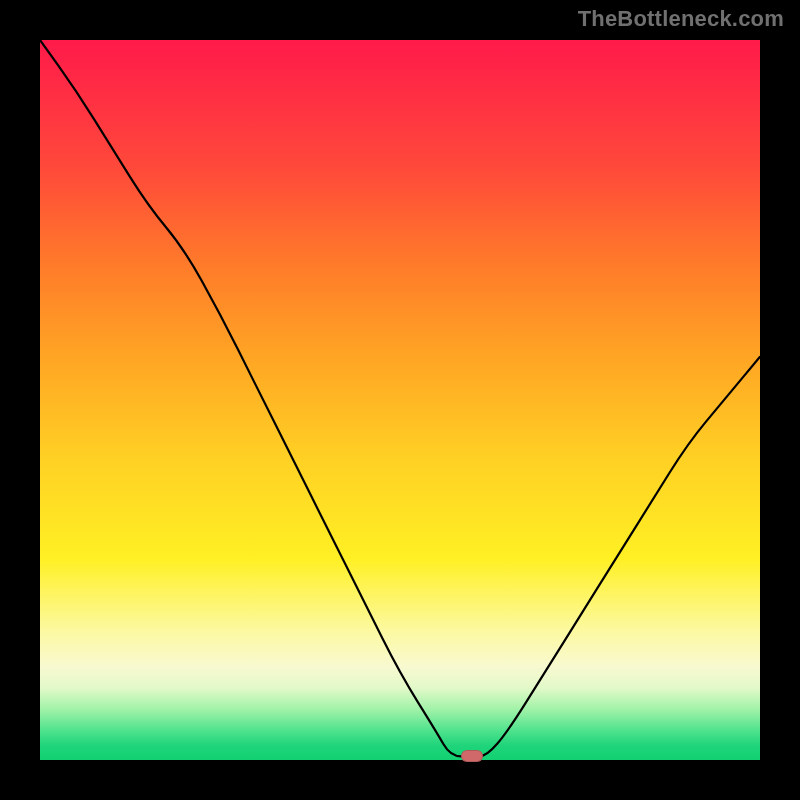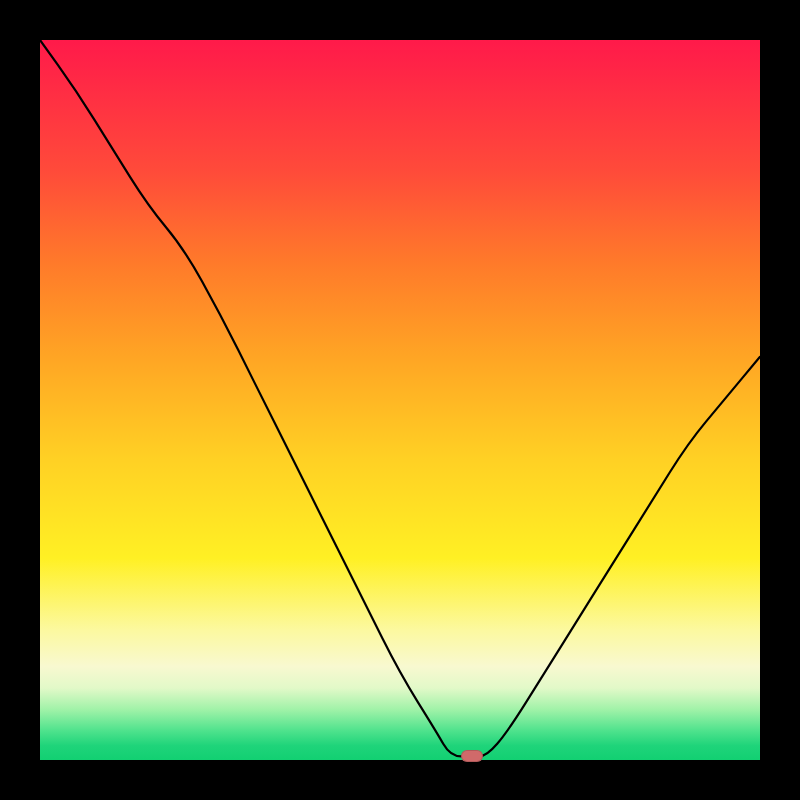--- a/index.html
+++ b/index.html
@@ -58,19 +58,20 @@
     font-weight: 600;
     color: #707070;
     user-select: none;
     letter-spacing: 0.2px;
   }
 </style>
 </head>
 <body>
 
 <div class="wrap">
+  <div class="watermark">TheBottleneck.com</div>
   <div class="plot">
     <svg class="curve" viewBox="0 0 720 720" preserveAspectRatio="none">
       <path id="curve-path" d="M 0.0 0.0 Q 0.0 0.0 18.0 25.2 Q 36.0 50.4 54.0 79.2 Q 72.0 108.0 90.0 136.8 Q 108.0 165.6 126.0 187.2 Q 144.0 208.8 162.0 241.2 Q 180.0 273.6 198.0 309.6 Q 216.0 345.6 234.0 381.6 Q 252.0 417.6 270.0 453.6 Q 288.0 489.6 306.0 525.6 Q 324.0 561.6 342.0 597.6 Q 360.0 633.6 378.0 662.4 Q 396.0 691.2 403.2 703.8 Q 410.4 716.4 421.2 716.4 Q 432.0 716.4 439.2 716.4 Q 446.4 716.4 457.2 703.8 Q 468.0 691.2 486.0 662.4 Q 504.0 633.6 522.0 604.8 Q 540.0 576.0 558.0 547.2 Q 576.0 518.4 594.0 489.6 Q 612.0 460.8 630.0 432.0 Q 648.0 403.2 666.0 381.6 Q 684.0 360.0 702.0 338.4 T 720.0 316.8" fill="none" stroke-width="2.2" stroke-linecap="round" stroke-linejoin="round" stroke="#000000"></path>
     </svg>
     <div class="marker" id="marker" style="background: rgb(208, 106, 106); left: 432px; top: 716.4px;"></div>
   </div>
 </div>
 
 </body></html>

